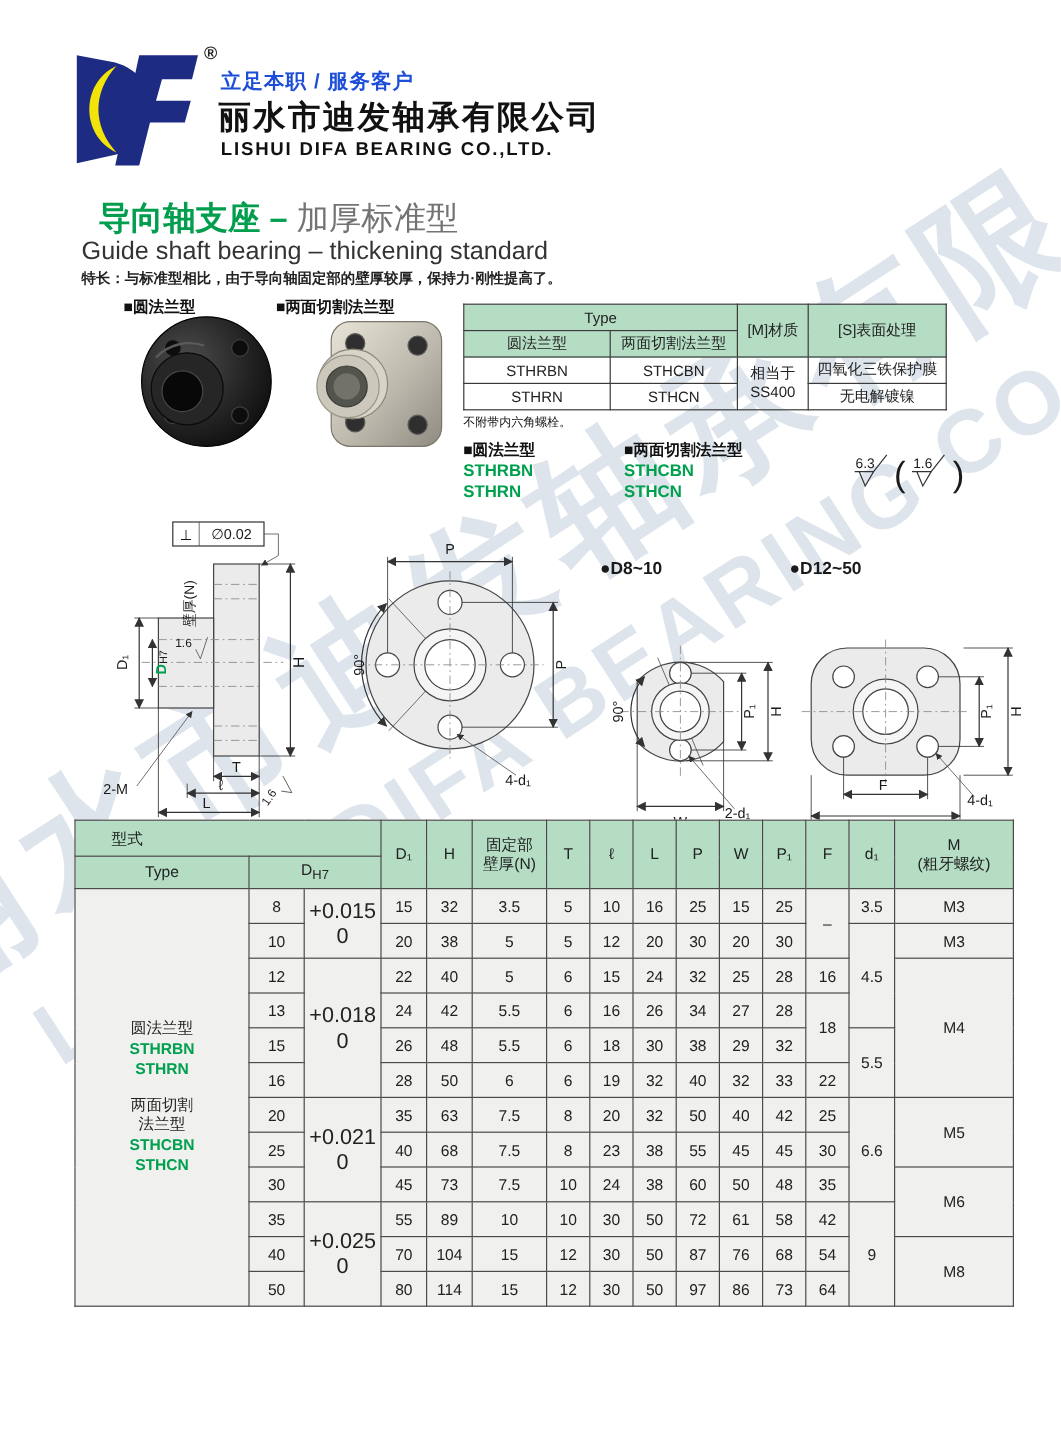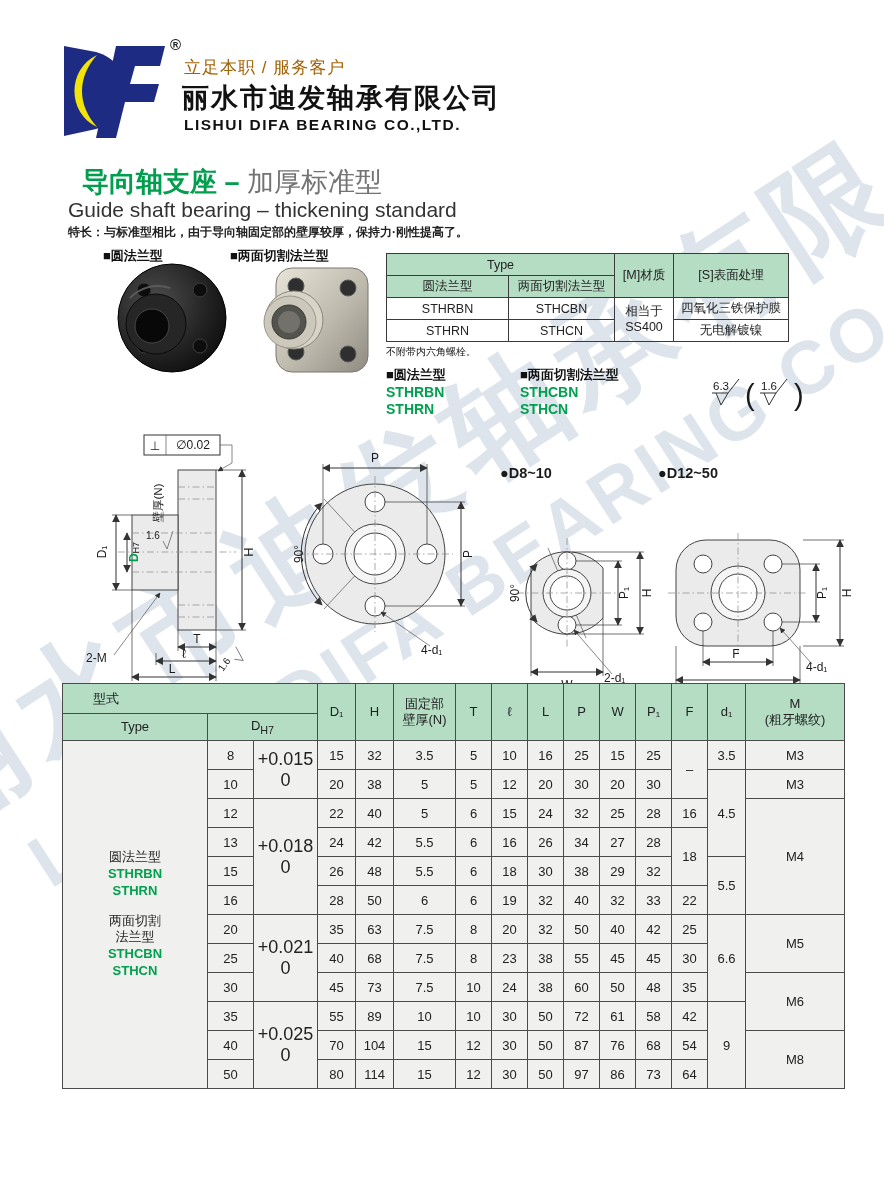--- a/index.html
+++ b/index.html
@@ -6,21 +6,21 @@
   body{width:884px;height:1200px;position:relative;background:#fff;overflow:hidden;
        font-family:"Liberation Sans","DejaVu Sans",sans-serif;color:#222;}
   
   .watermark{position:absolute;left:-170px;top:330px;width:1400px;transform:rotate(-33deg);
              color:#c3cfdd;opacity:.55;font-weight:bold;pointer-events:none;z-index:0;}
   .watermark .w1{font-size:118px;letter-spacing:10px;white-space:nowrap;}
   .watermark .w2{font-size:74px;letter-spacing:4px;white-space:nowrap;margin-left:60px;}
   .z{position:absolute;z-index:1;}
   
   .reg{font-size:15px;font-weight:bold;}
-  .slogan{font-size:17px;font-weight:normal;color:#a16207;letter-spacing:1px;}
+  .slogan{font-size:17px;font-weight:bold;color:#1d4ed8;letter-spacing:1px;}
   .co-cn{font-size:27px;font-weight:bold;color:#111;letter-spacing:2px;}
   .co-en{font-size:15.5px;font-weight:bold;color:#111;letter-spacing:1.5px;}
   
   .t-green{font-size:27px;font-weight:bold;color:#009e4d;margin-left:16px;}
   .t-black{font-size:27px;font-weight:normal;color:#737373;}
   .t-en{font-size:21px;color:#333;}
   .feature{font-size:12px;font-weight:bold;color:#222;}
   .photo-label{font-size:13px;font-weight:bold;color:#111;}
   
   table{border-collapse:collapse;table-layout:fixed;border-radius:26px;}

